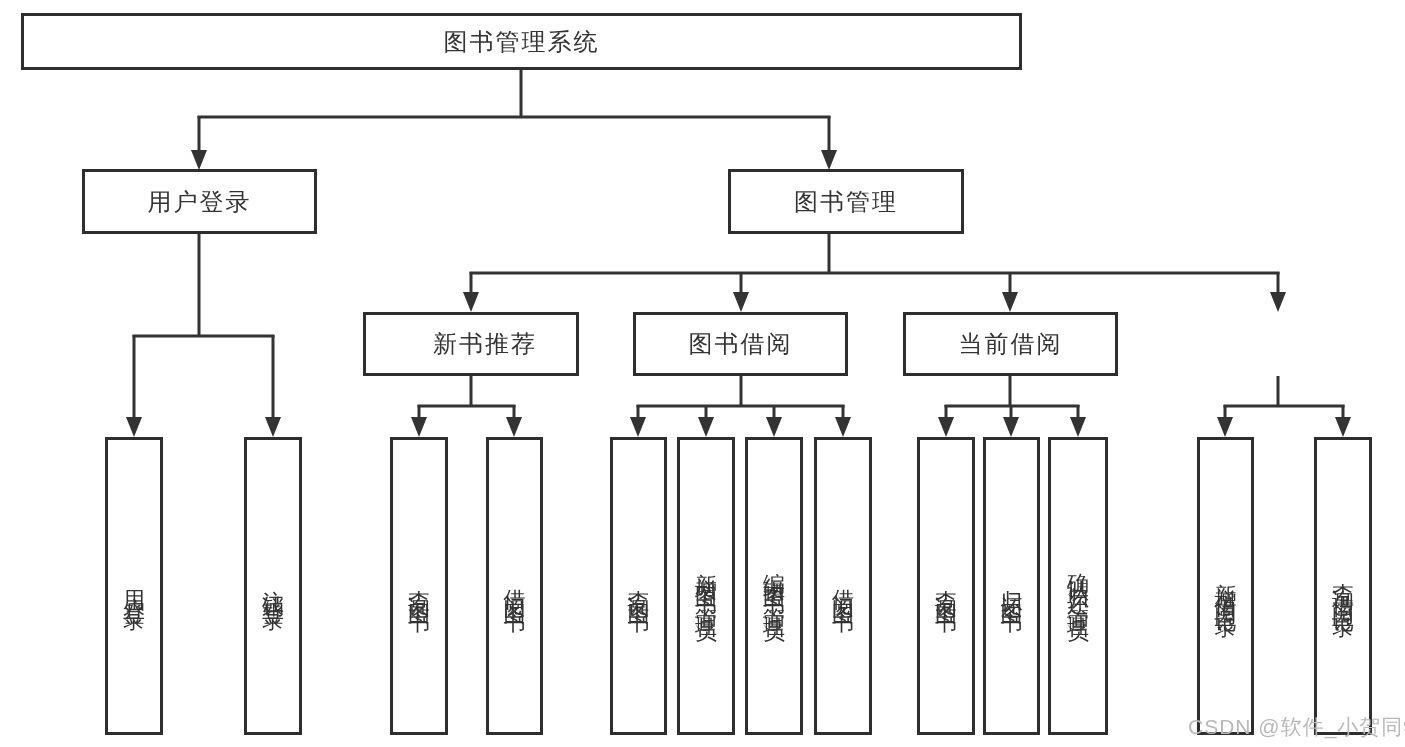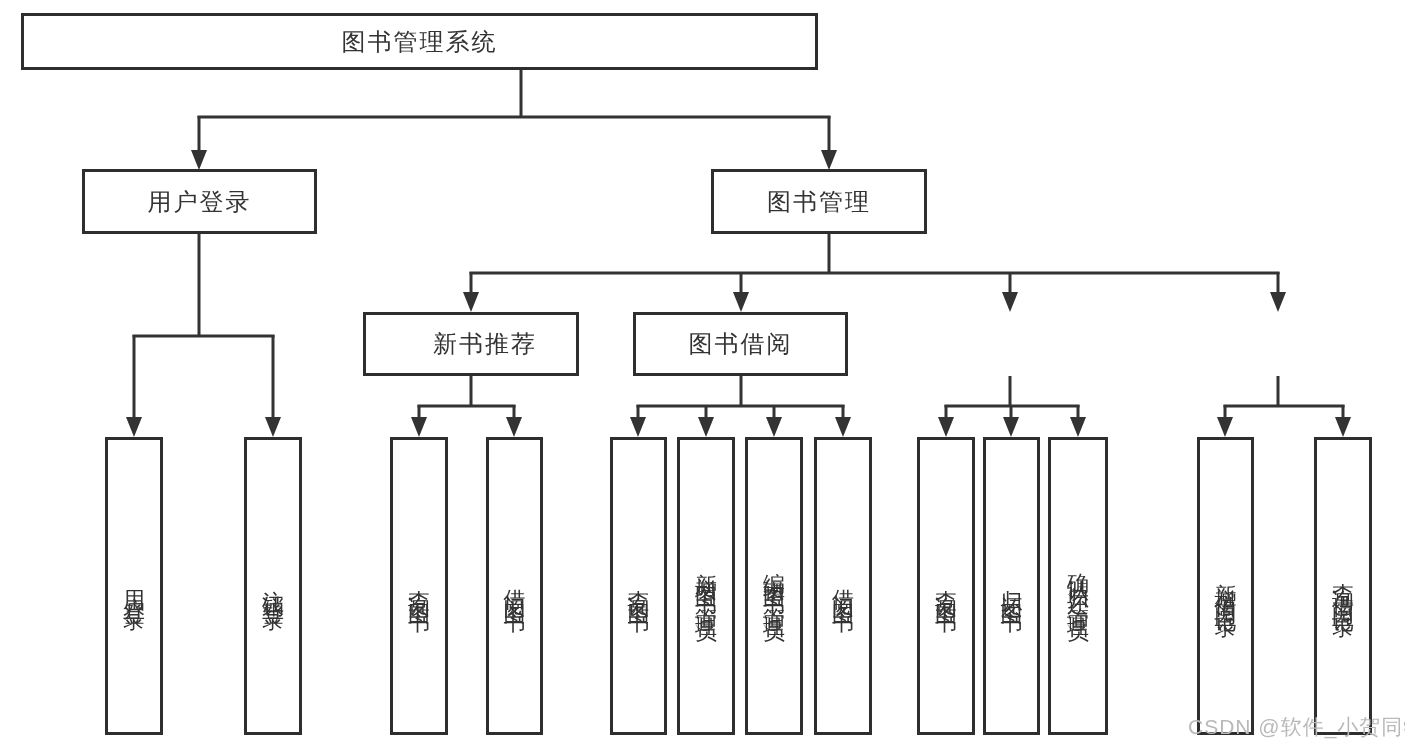--- a/index.html
+++ b/index.html
@@ -112,36 +112,39 @@
     <g>
       <line x1="1278" y1="376" x2="1278" y2="406"></line>
       <line x1="1223.5" y1="406" x2="1344.5" y2="406"></line>
       <line x1="1225" y1="405" x2="1225" y2="423"></line>
       <polygon points="1217,417 1233,417 1225,437"></polygon>
       <line x1="1343" y1="405" x2="1343" y2="423"></line>
       <polygon points="1335,417 1351,417 1343,437"></polygon>
     </g>
   </svg>
 
-  <div class="box hbox" style="left:21px;top:13px;width:797px;height:57px;">
+  <div class="box hbox" style="left:21px;top:13px;width:1001px;height:57px;">
     <span class="lbl">图书管理系统</span>
   </div>
 
   <div class="box hbox" style="left:82px;top:169px;width:235px;height:65px;">
     <span class="lbl">用户登录</span>
   </div>
-  <div class="box hbox" style="left:711px;top:169px;width:216px;height:65px;justify-content:center;">
+  <div class="box hbox" style="left:728px;top:169px;width:236px;height:65px;justify-content:center;">
     <span class="lbl">图书管理</span>
   </div>
 
   <div class="box hbox" style="left:363px;top:312px;width:216px;height:64px;padding-left:28px;">
     <span class="lbl">新书推荐</span>
   </div>
   <div class="box hbox" style="left:633px;top:312px;width:215px;height:64px;text-align:center;">
     <span class="lbl">图书借阅</span>
+  </div>
+  <div class="box hbox" style="left:903px;top:312px;width:215px;height:64px;">
+    <span class="lbl">当前借阅</span>
   </div>
 
   <div class="box vbox" style="left:105px;top:437px;width:58px;height:298px;">
     <span class="vlbl">用户登录</span>
   </div>
   <div class="box vbox" style="left:244px;top:437px;width:58px;height:298px;">
     <span class="vlbl">注销登录</span>
   </div>
 
   <div class="box vbox" style="left:390px;top:437px;width:58px;height:298px;">

